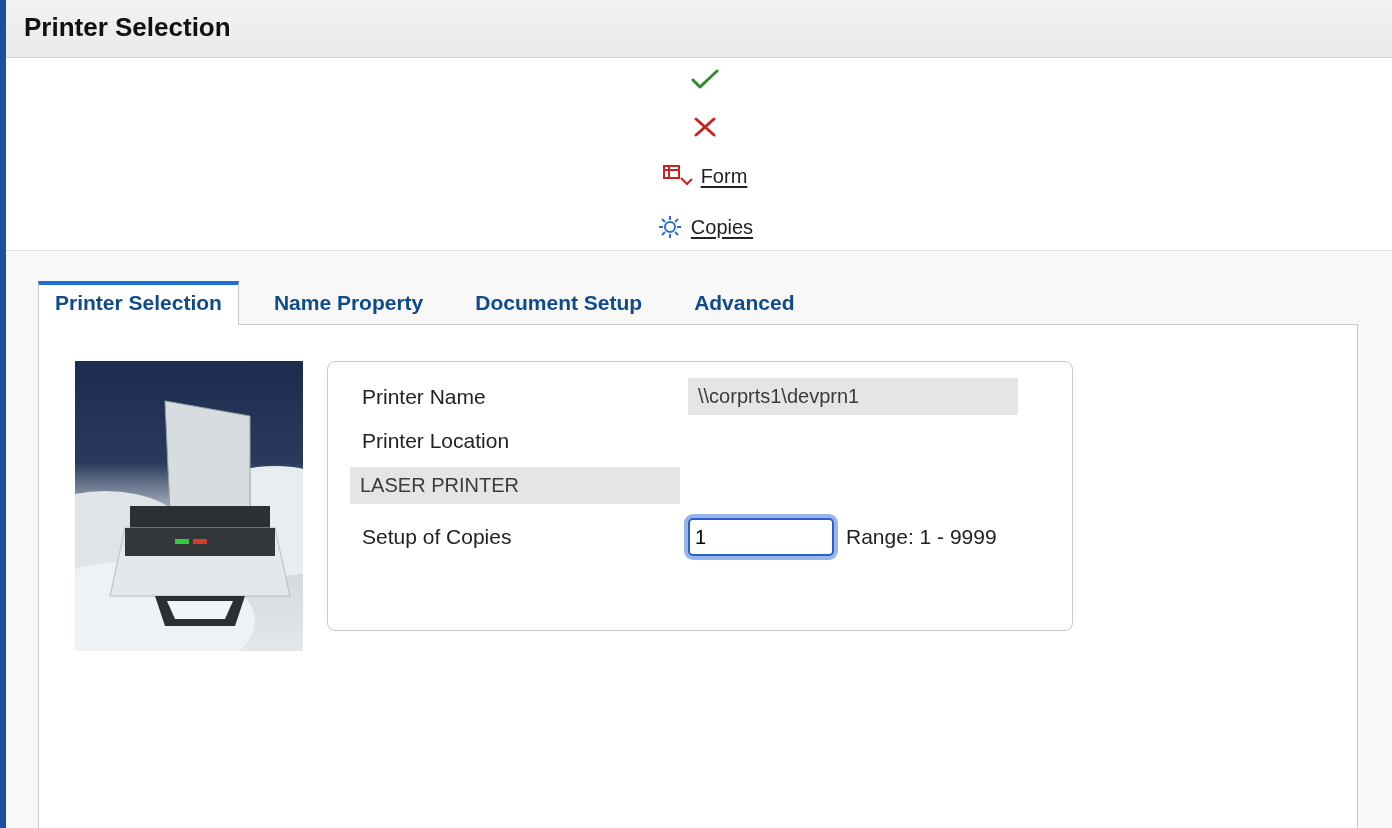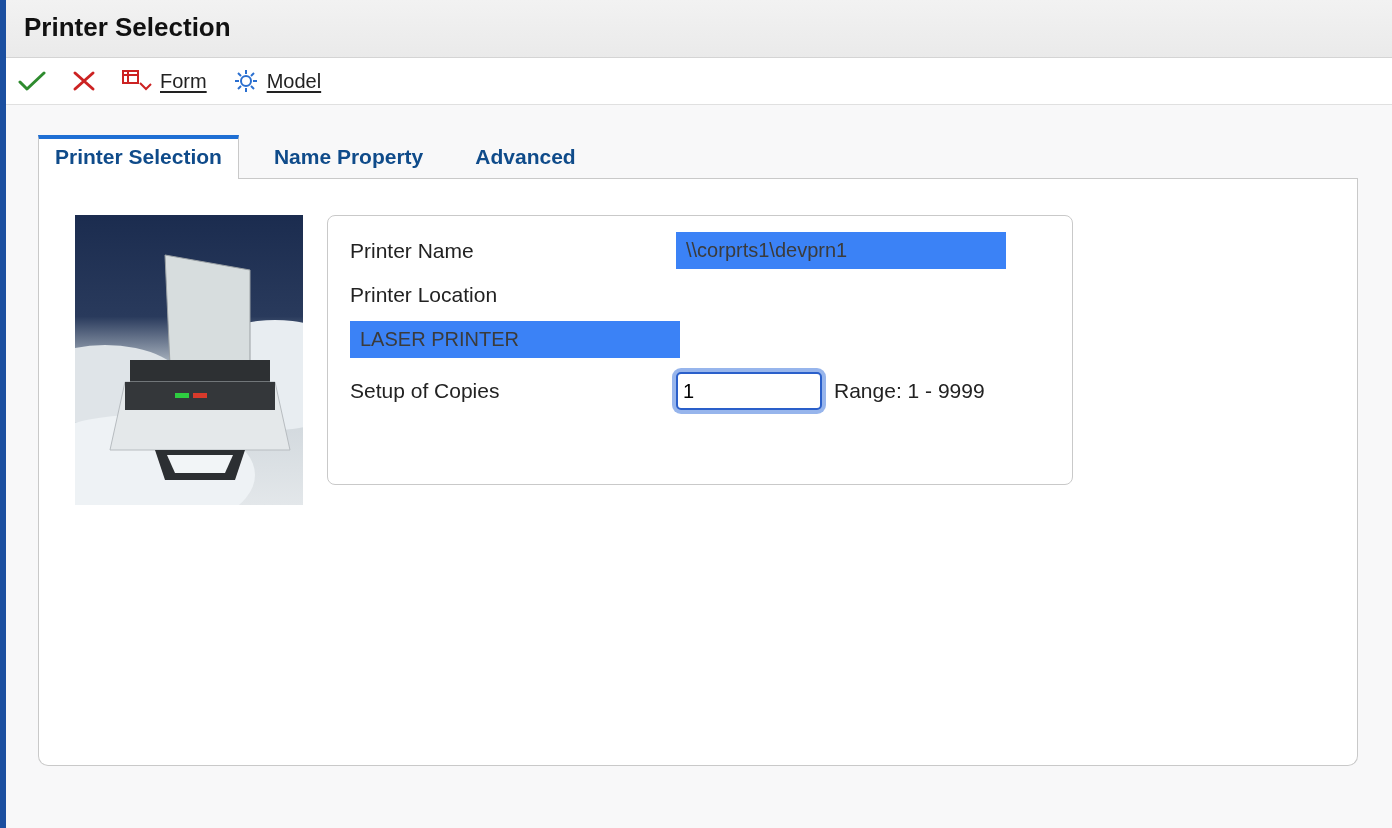--- a/index.html
+++ b/index.html
@@ -27,20 +27,21 @@
     color: #111;
   }
   
   .toolbar {
     background: #fff;
     display: flex;
     align-items: center;
     gap: 26px;
     padding: 10px 0 10px 18px;
     border-bottom: 1px solid #e0e0e0;
+    flex-direction: column;
   }
   .toolbar .tb-item {
     display: inline-flex;
     align-items: center;
     gap: 8px;
     font-size: 20px;
     color: #222;
     cursor: pointer;
   }
   .toolbar .tb-item .label {
@@ -107,25 +108,26 @@
   }
   .field-row {
     display: flex;
     align-items: center;
     margin-bottom: 14px;
   }
   .field-label {
     width: 326px;
     font-size: 21px;
     color: #222;
+    margin-left: 12px;
   }
   .field-value {
     width: 330px;
     padding: 7px 10px;
-    background: #3b82f6;
+    background: #e5e5e5;
     font-size: 20px;
     color: #3b3b3b;
   }
   .copies-input {
     width: 146px;
     height: 38px;
     font-size: 20px;
     padding: 3px 5px;
     border: 2px solid #2a5fca;
     border-radius: 5px;
@@ -184,28 +186,29 @@
           <line x1="13" y1="20" x2="13" y2="24"></line>
           <line x1="2" y1="13" x2="6" y2="13"></line>
           <line x1="20" y1="13" x2="24" y2="13"></line>
           <line x1="5" y1="5" x2="8" y2="8"></line>
           <line x1="18" y1="18" x2="21" y2="21"></line>
           <line x1="21" y1="5" x2="18" y2="8"></line>
           <line x1="8" y1="18" x2="5" y2="21"></line>
         </g>
       </svg>
     </span>
-    <span class="label">Model</span>
+    <span class="label">Copies</span>
   </span>
 </div>
 
 <div class="tabs-wrap">
   <div class="tabs">
     <div class="tab active"><span>Printer Selection</span></div>
     <div class="tab"><span>Name Property</span></div>
+    <div class="tab"><span>Document Setup</span></div>
     <div class="tab"><span>Advanced</span></div>
   </div>
 
   <div class="panel">
     <div class="printer-image">
       <svg viewBox="0 0 228 290" width="228" height="290">
 
         <ellipse cx="30" cy="170" rx="80" ry="40" fill="#dfe4e8"></ellipse>
         <ellipse cx="200" cy="160" rx="90" ry="55" fill="#e8edf1"></ellipse>
         <ellipse cx="60" cy="260" rx="120" ry="60" fill="#eef2f5"></ellipse>

